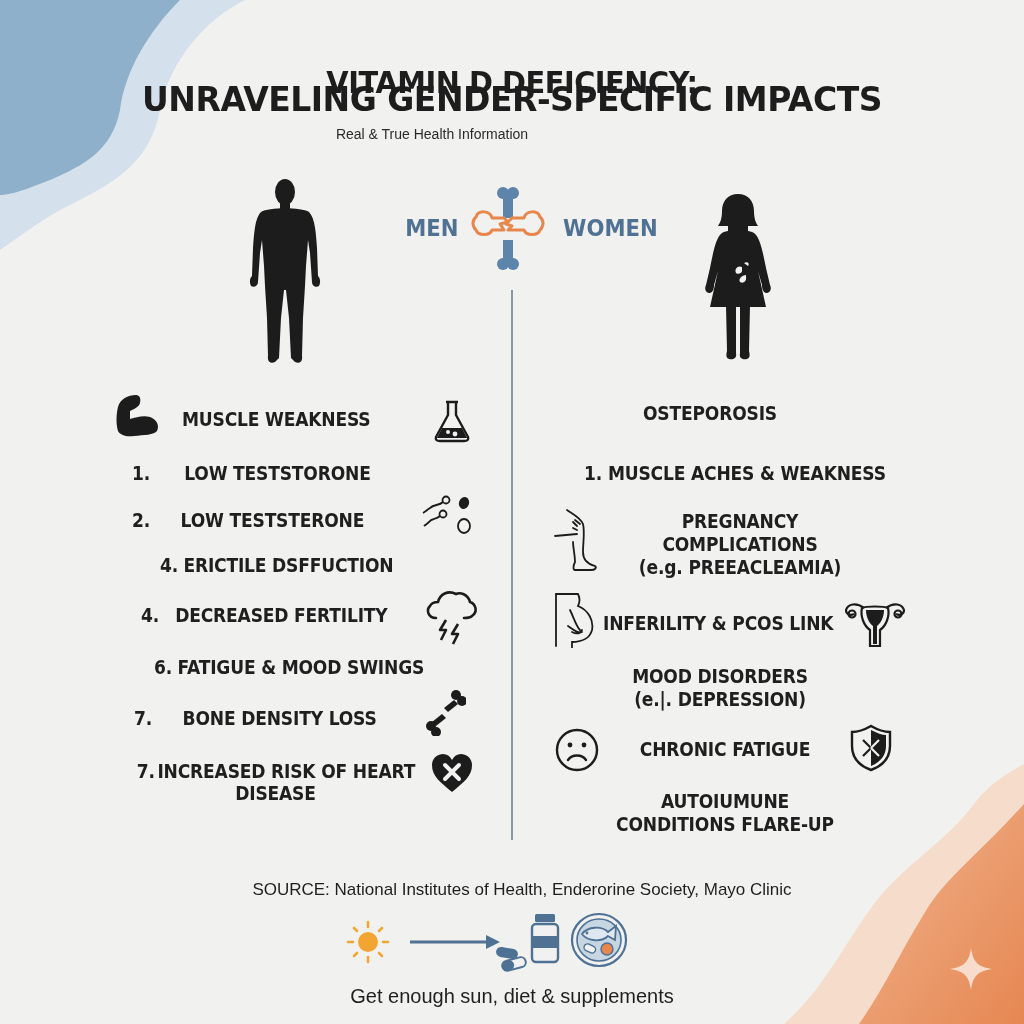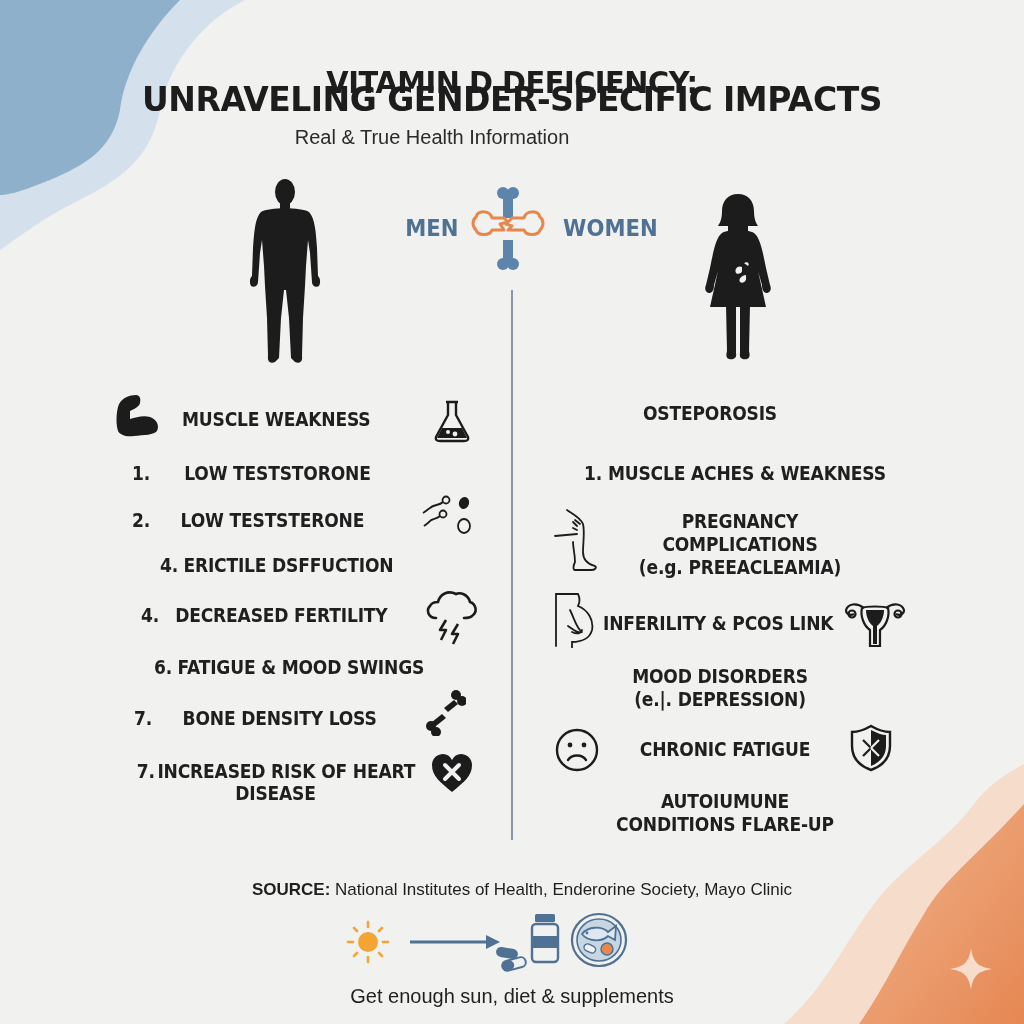--- a/index.html
+++ b/index.html
@@ -14,21 +14,21 @@
   .title {
     position: absolute; left: 0; width: 1024px; text-align: center;
     font-family: "DejaVu Sans", "Liberation Sans", sans-serif;
     font-weight: bold; color: #1d1d1d; letter-spacing: -0.5px;
   }
   .t1 { top: 64px; font-size: 31px; transform: scaleX(0.93); }
   .t2 { top: 78px; font-size: 33px; }
   .t2 { top: 80px; }
   .subtitle {
     position: absolute; left: 0; width: 864px; top: 126px; text-align: center;
-    font-size: 20px; color: #2a2a2a;
+    font-size: 14px; color: #2a2a2a;
   }
   .gender-label {
     position: absolute; top: 215px; font-size: 23px; font-weight: bold;
     color: #4f7194; font-family: "DejaVu Sans", sans-serif; transform: scaleX(0.92);
   }
   .divider {
     position: absolute; left: 511px; top: 290px; width: 2px; height: 550px;
     background: #8a97a5;
   }
   .item {
@@ -36,21 +36,21 @@
     font-family: "DejaVu Sans", sans-serif; white-space: nowrap; transform-origin: left center;
     transform: scaleX(0.9); letter-spacing: -0.2px;
   }
   .item.center { text-align: center; transform-origin: center center; }
   .num { display: inline-block; }
   .icon { position: absolute; }
   .source {
     position: absolute; top: 880px; left: 0; width: 1024px; text-align: center;
     font-size: 17px; color: #1f1f1f;
   }
-  .source b { font-weight: bold; margin-left: 20px; }
+  .source b { font-weight: normal; margin-left: 20px; }
   .tagline {
     position: absolute; top: 973px; left: 0; width: 1024px; text-align: center;
     font-size: 20px; color: #1f1f1f; margin-top: 12px;
   }
 </style>
 </head>
 <body>
 
 <svg class="bg-wave" style="left:0;top:0" width="260" height="260" viewBox="0 0 260 260">
   <path d="M0,0 L245,0 C205,20 170,60 160,110 C150,160 120,180 70,205 C40,220 15,240 0,250 Z" fill="#d4e1ec"></path>

